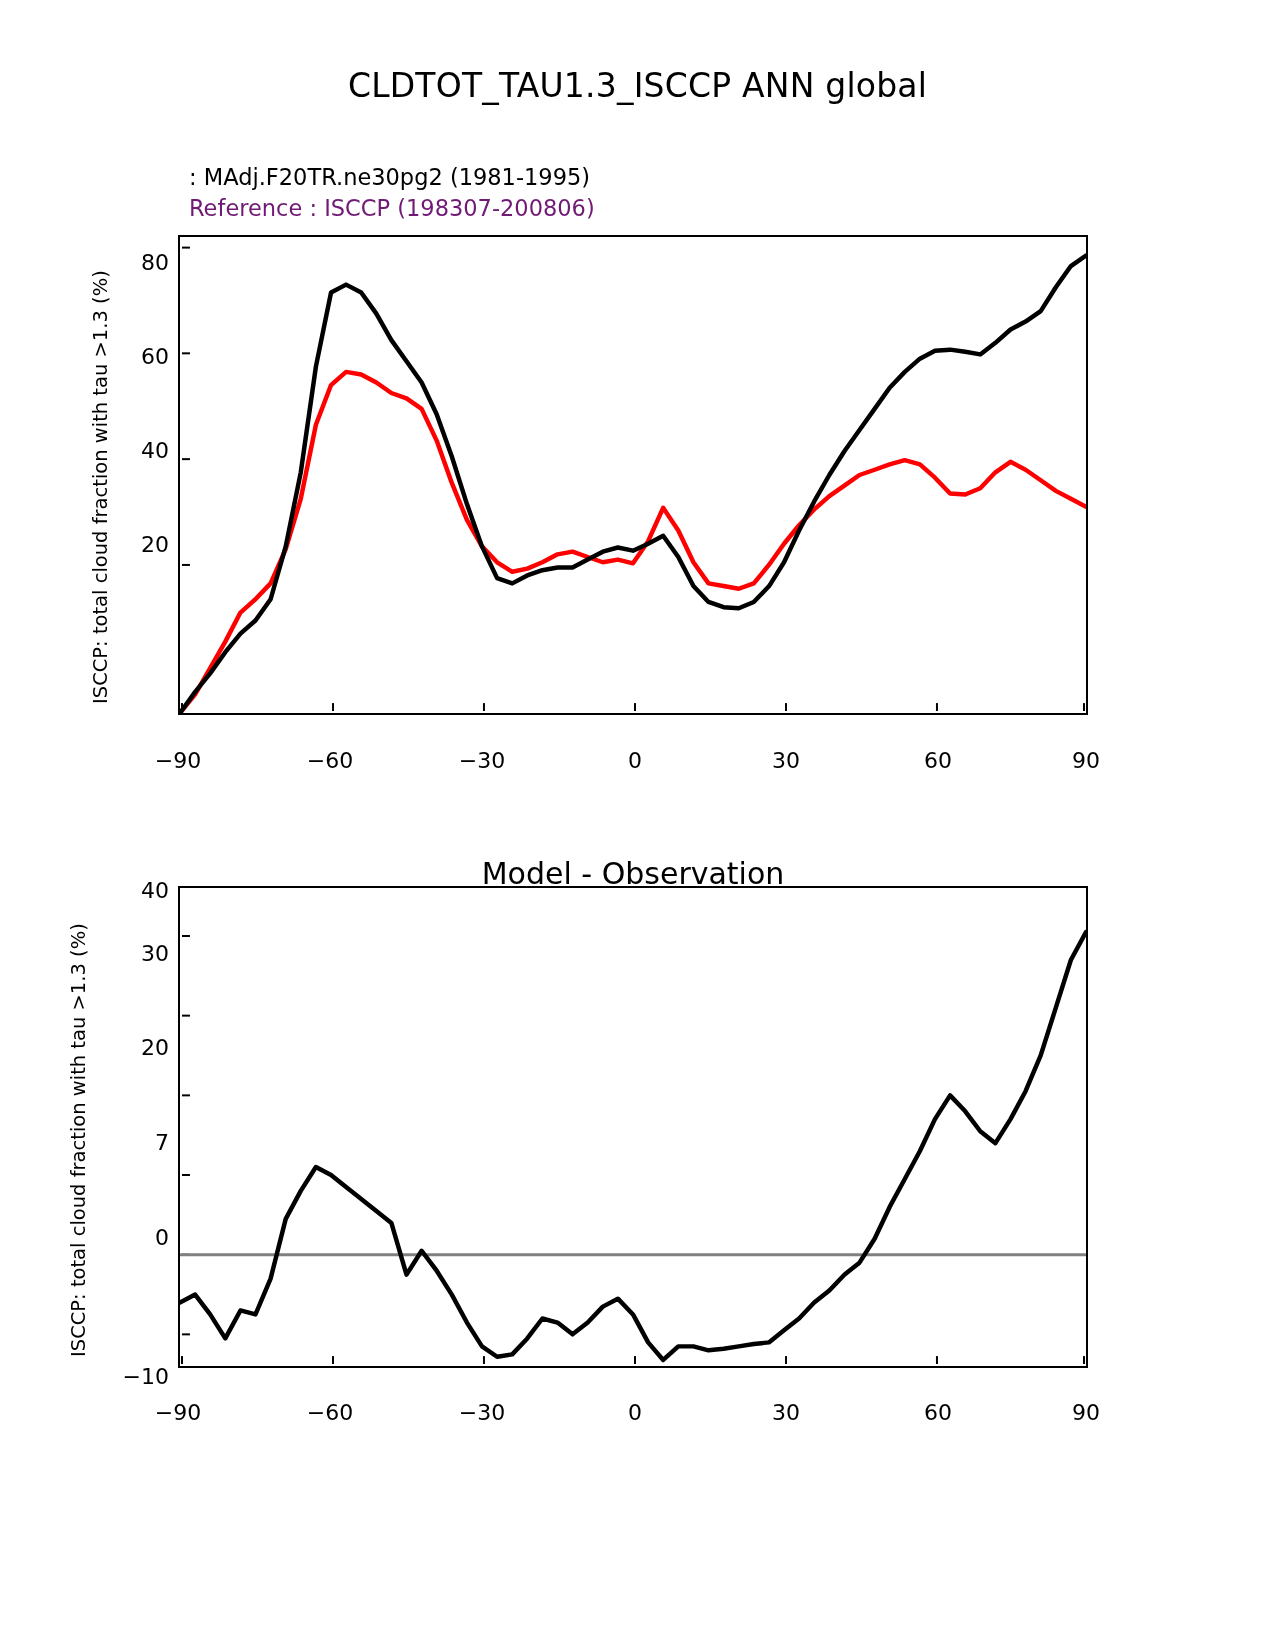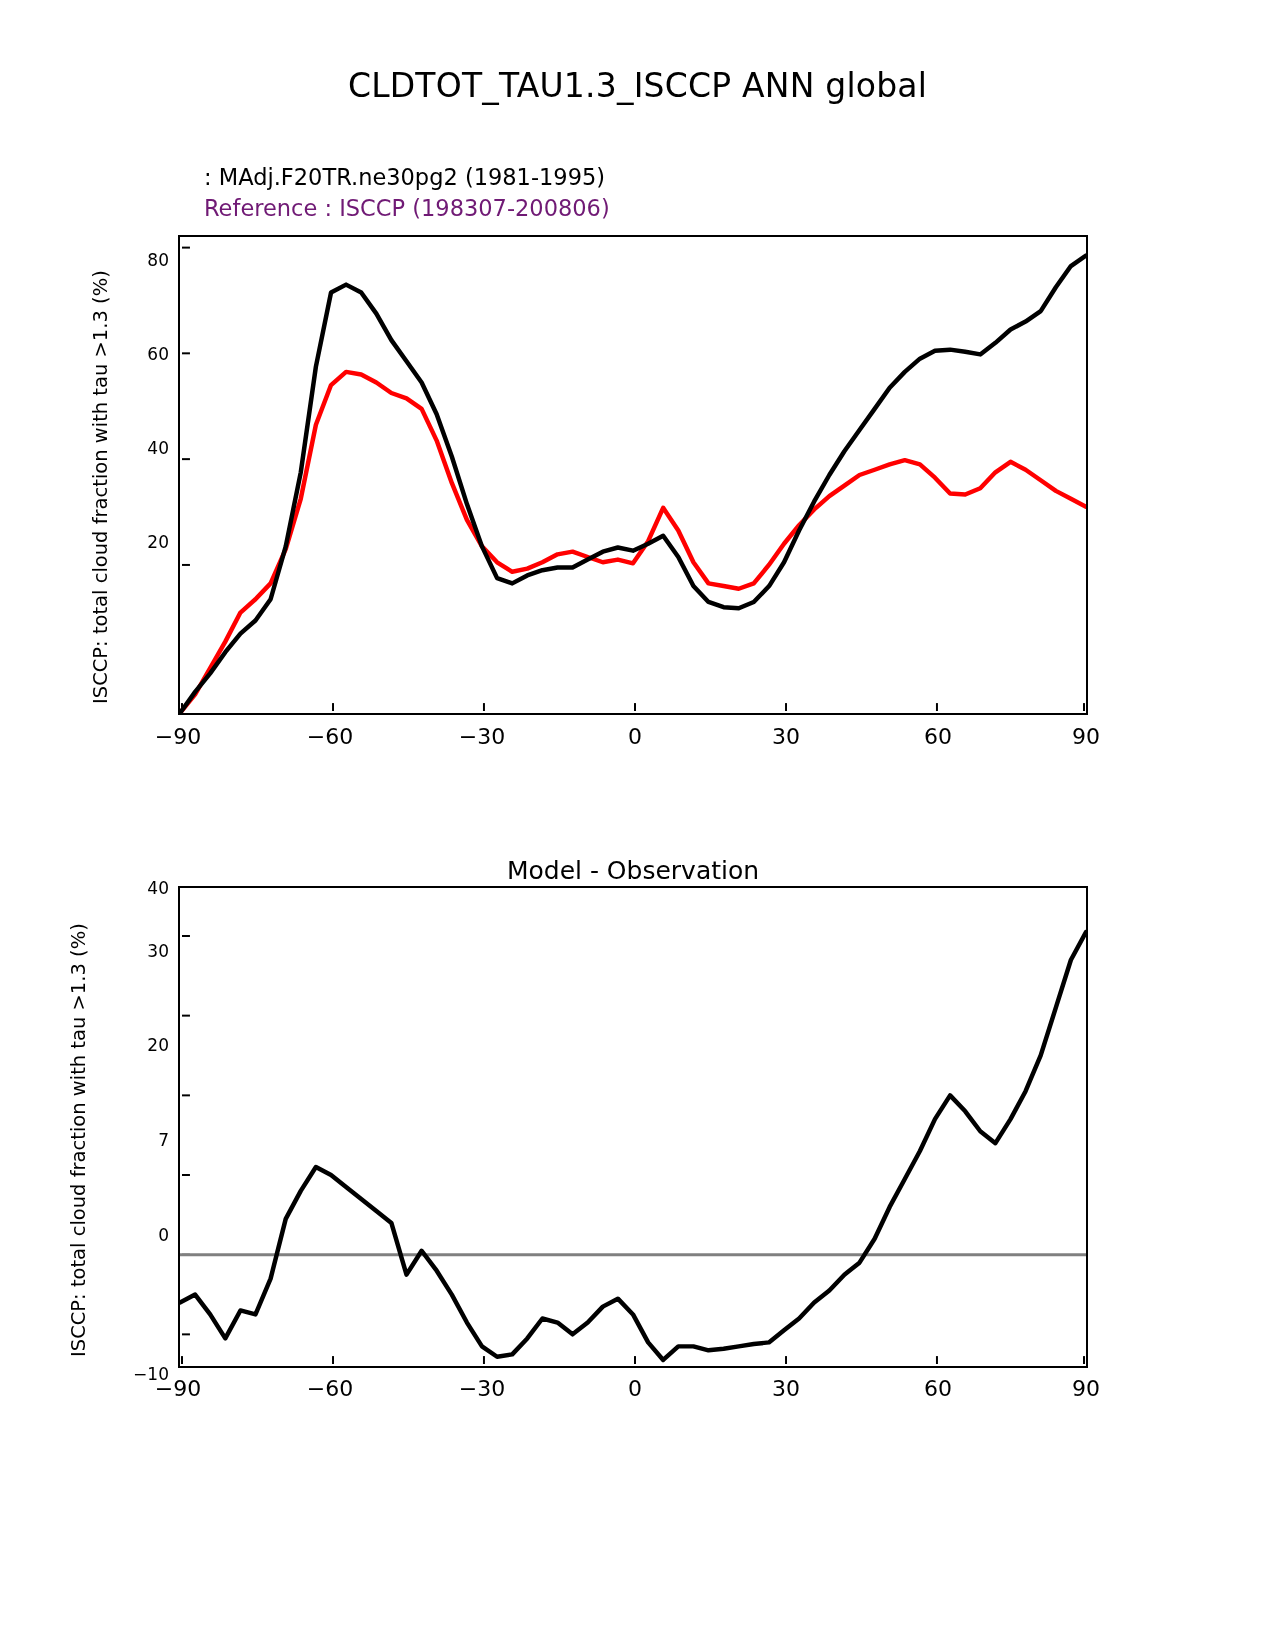--- a/index.html
+++ b/index.html
@@ -26,21 +26,21 @@
     left: 0;
     width: 1275px;
     text-align: center;
     font-size: 33px;
     letter-spacing: 0.2px;
   }
   
   #legend {
     position: absolute;
     top: 162px;
-    left: 204px;
+    left: 189px;
     font-size: 22.5px;
     line-height: 31px;
   }
   #legend .model-line { color: #000000; }
   #legend .ref-line { color: #701a75; }
 
   
   #panel-top {
     position: absolute;
     left: 178px;
@@ -62,29 +62,30 @@
   #ylabel-top-wrap {
     position: absolute;
     left: 112px;
     top: 240px;
     width: 30px;
     height: 470px;
   }
   .ytick-label {
     position: absolute;
     right: 0;
-    font-size: 17px;
+    font-size: 22px;
     text-align: center;
     white-space: nowrap;
   }
   .xtick-label {
     position: absolute;
     font-size: 22px;
     text-align: center;
     white-space: nowrap;
+    margin-top: 24px;
   }
   #top-yticks {
     position: absolute;
     left: 95px;
     top: 235px;
     width: 74px;
     height: 480px;
   }
   #top-xticks {
     position: absolute;
@@ -93,21 +94,21 @@
     width: 910px;
     height: 30px;
   }
   
   #subtitle-bottom {
     position: absolute;
     left: 178px;
     top: 856px;
     width: 910px;
     text-align: center;
-    font-size: 25px;
+    font-size: 30px;
   }
   #panel-bottom {
     position: absolute;
     left: 178px;
     top: 886px;
     width: 910px;
     height: 482px;
     border: 2px solid #000000;
     box-sizing: border-box;
     background: #ffffff;

